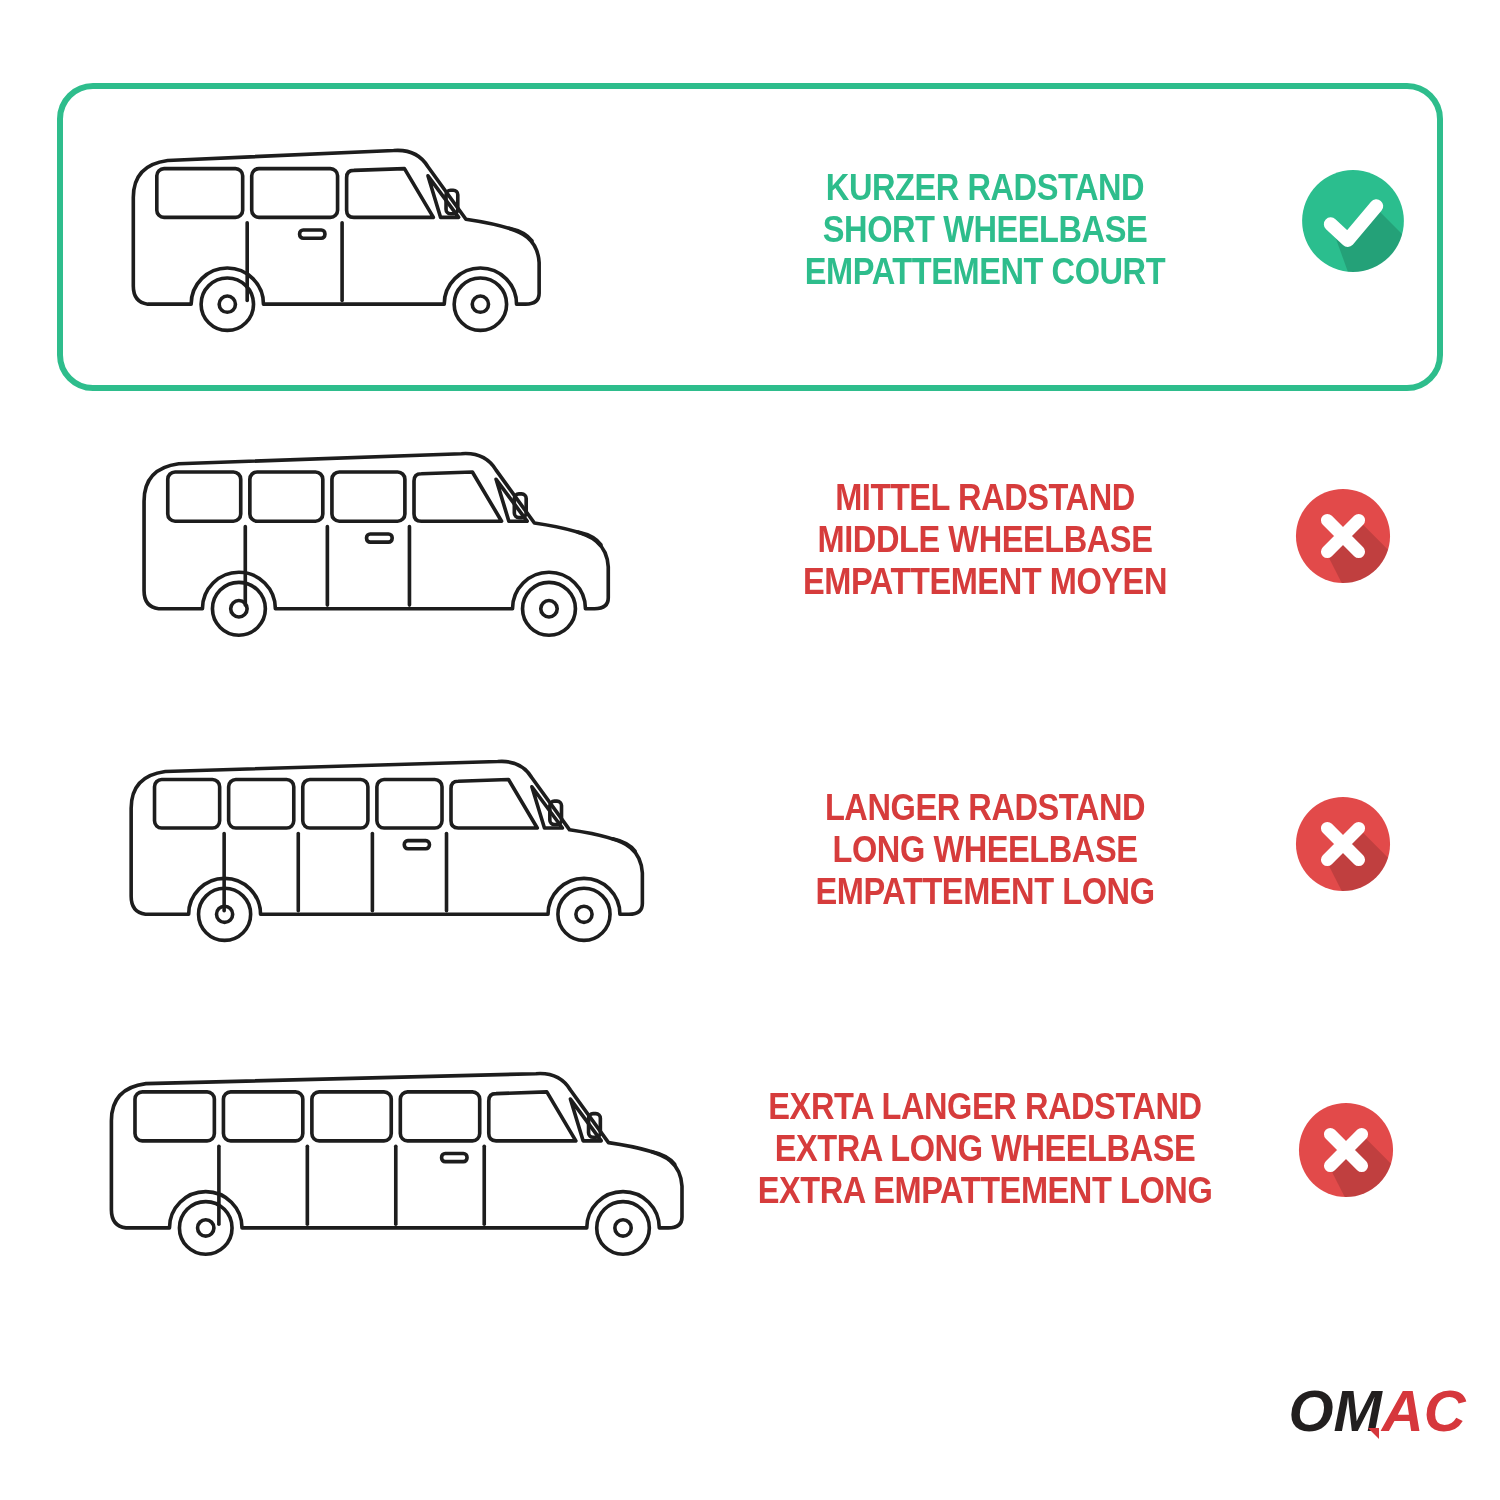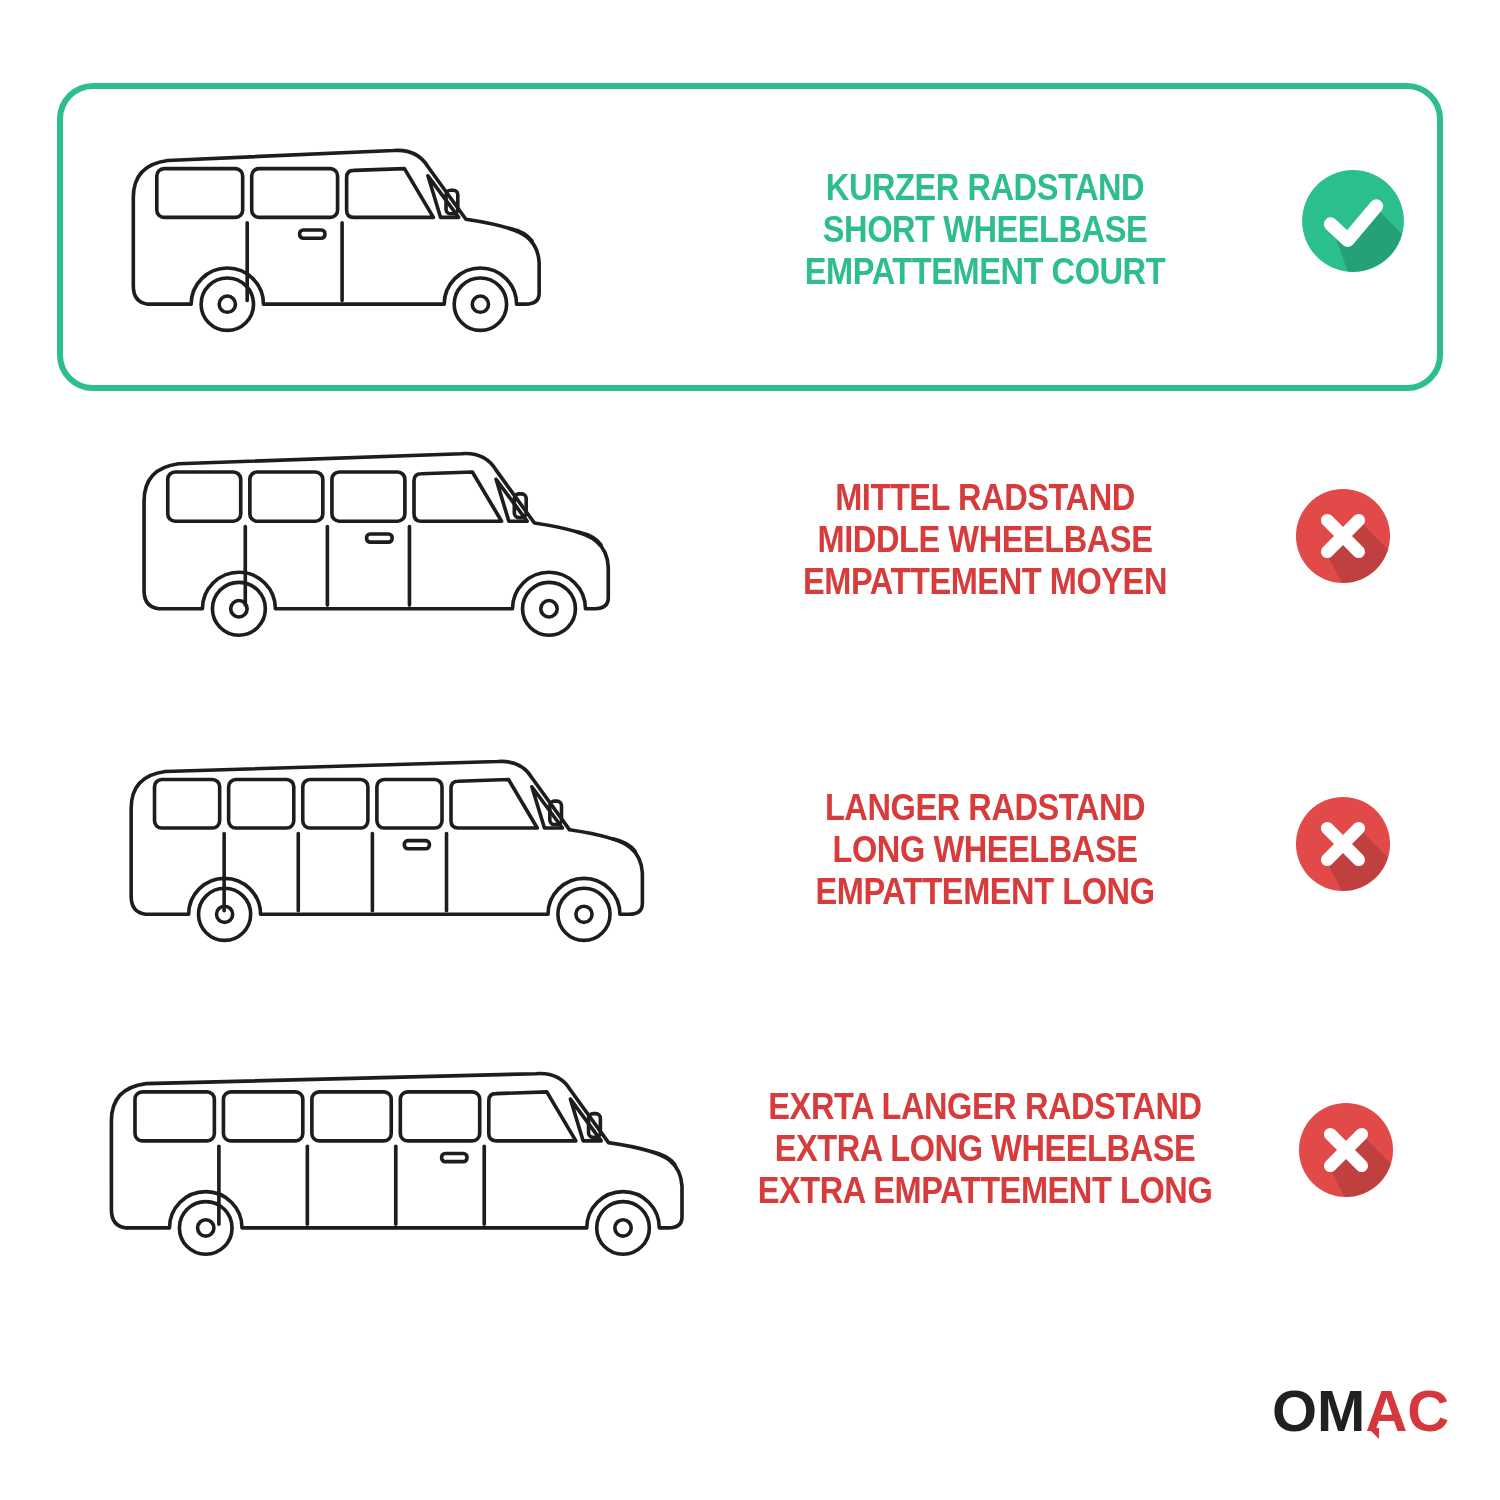--- a/index.html
+++ b/index.html
@@ -35,21 +35,21 @@
   }
   .green-text{color:var(--green);}
   .red-text{color:var(--red);}
   .check-bg{fill:var(--icon-green);}
   .cross-bg{fill:var(--icon-red);}
   .icon-shadow{fill:rgba(0,0,0,0.15);}
   .icon-glyph{fill:none;stroke:#ffffff;stroke-width:13;stroke-linecap:round;stroke-linejoin:round;}
   .logo{
     left:1272px;top:1382px;width:210px;
     font-size:58px;font-weight:bold;line-height:1;
-    letter-spacing:0;text-align:left;
+    letter-spacing:0;text-align:center;font-style:italic;
   }
   .logo .lg-black{color:#221f1f;}
   .logo .lg-red{color:#d6373c;}
   .logo-accent{
     position:absolute;left:96px;top:46px;
     width:0;height:0;
     border-left:11px solid transparent;
     border-top:11px solid #d6373c;
   }
 </style>

